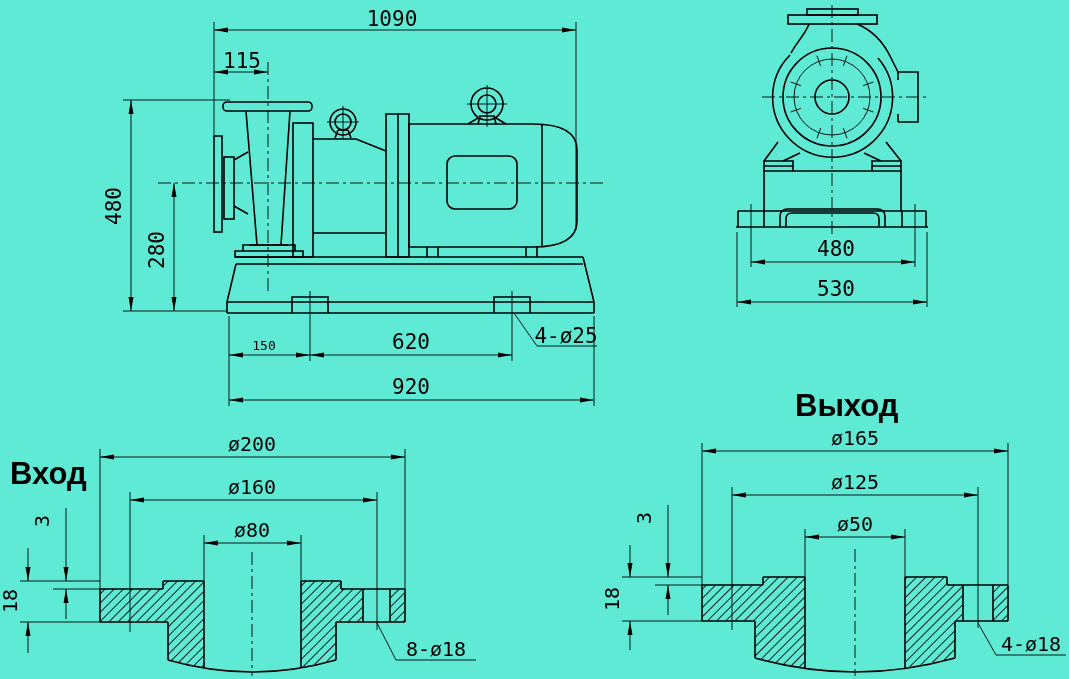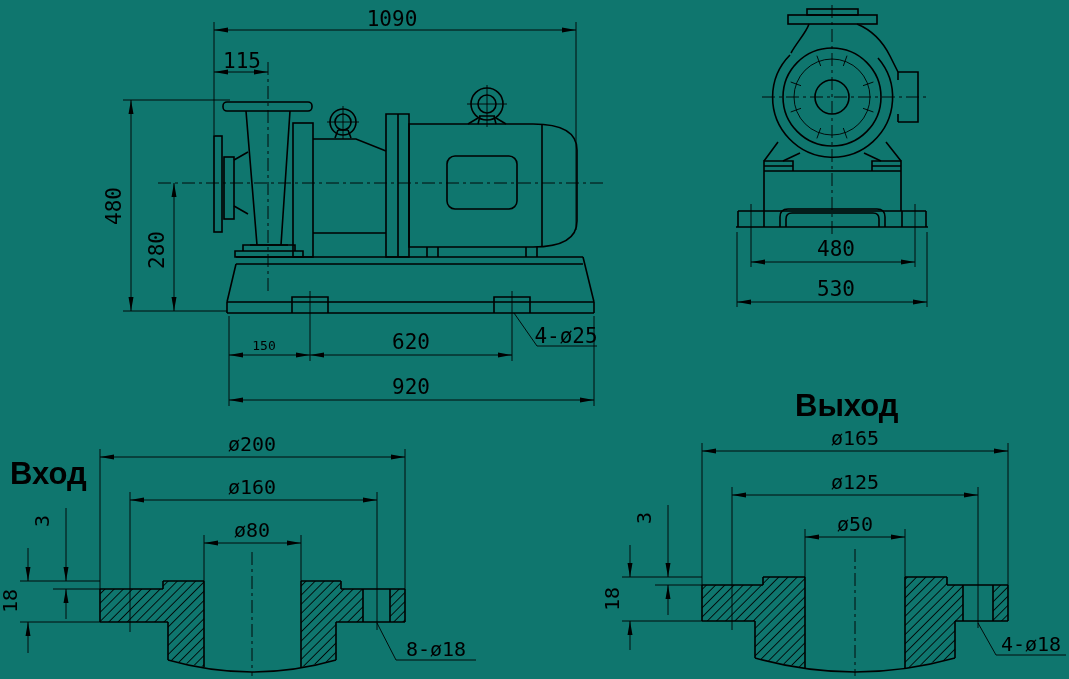--- a/index.html
+++ b/index.html
@@ -1,16 +1,16 @@
 <!DOCTYPE html>
 <html><head>
 <meta charset="utf-8">
 <style>
   html,body{margin:0;padding:0;background:#ffffff;}
-  #stage{position:relative;width:1069px;height:679px;background:#0f766e;overflow:hidden;}
+  #stage{position:relative;width:1069px;height:679px;background:#5eead4;overflow:hidden;}
   svg{position:absolute;left:0;top:0;}
   .o{fill:none;stroke:#000;stroke-width:1.6;}
   .t{fill:none;stroke:#000;stroke-width:0.9;}
   .c{fill:none;stroke:#000;stroke-width:0.9;stroke-dasharray:13 4 3 4;}
   .h{fill:url(#hatch);stroke:none;}
   text{fill:#000;font-family:"DejaVu Sans Mono","Liberation Mono",monospace;text-anchor:middle;}
   .d21{font-size:21px;}
   .d20{font-size:20px;}
   .d13{font-size:13px;}
   .ttl{font-family:"Liberation Sans",sans-serif;font-weight:bold;font-size:31px;text-anchor:start;}

